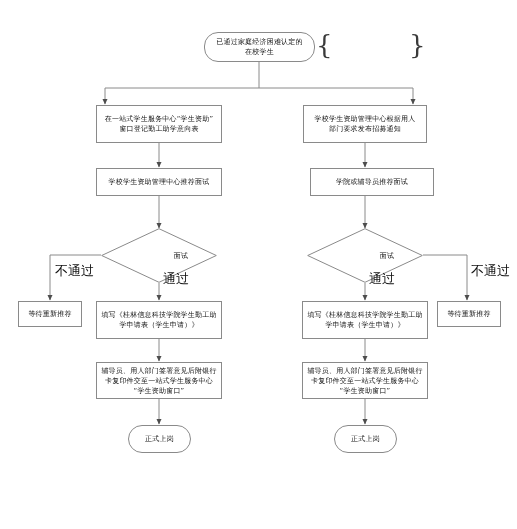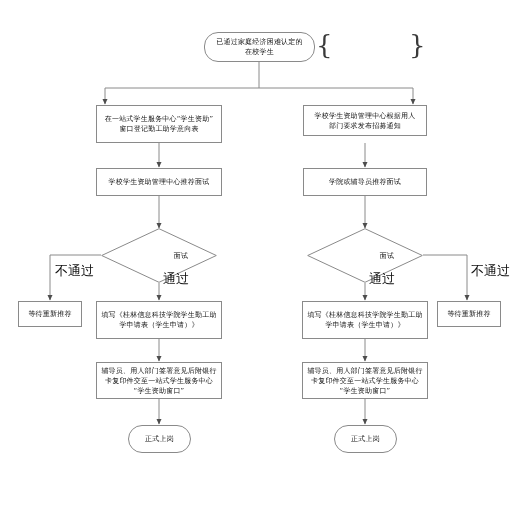--- a/index.html
+++ b/index.html
@@ -167,26 +167,26 @@
   <div class="node" style="left:96px; top:362px; width:126px; height:37px;">
     <span style="white-space:pre-line;">辅导员、用人部门签署意见后附银行
 卡复印件交至一站式学生服务中心
 “学生资助窗口”</span>
   </div>
 
   <div class="node terminal" style="left:128px; top:425px; width:63px; height:28px;">
     <span>正式上岗</span>
   </div>
 
-  <div class="node" style="left:303px; top:105px; width:124px; height:31px;">
+  <div class="node" style="left:303px; top:105px; width:124px; height:38px;">
     <span style="white-space:pre-line;">学校学生资助管理中心根据用人
 部门要求发布招募通知</span>
   </div>
 
-  <div class="node" style="left:303px; top:168px; width:124px; height:28px;">
+  <div class="node" style="left:310px; top:168px; width:124px; height:28px;">
     <span>学院或辅导员推荐面试</span>
   </div>
 
   <div class="node diamond" style="left:307px; top:228px; width:116px; height:55px;">
     <svg class="diamond-shape" viewBox="0 0 116 55" preserveAspectRatio="none">
       <polygon points="58,0.7 115.3,27.5 58,54.3 0.7,27.5" fill="#ffffff" stroke="#8a8a8a" stroke-width="1"></polygon>
     </svg>
     <span class="diamond-label">面试</span>
   </div>
 

